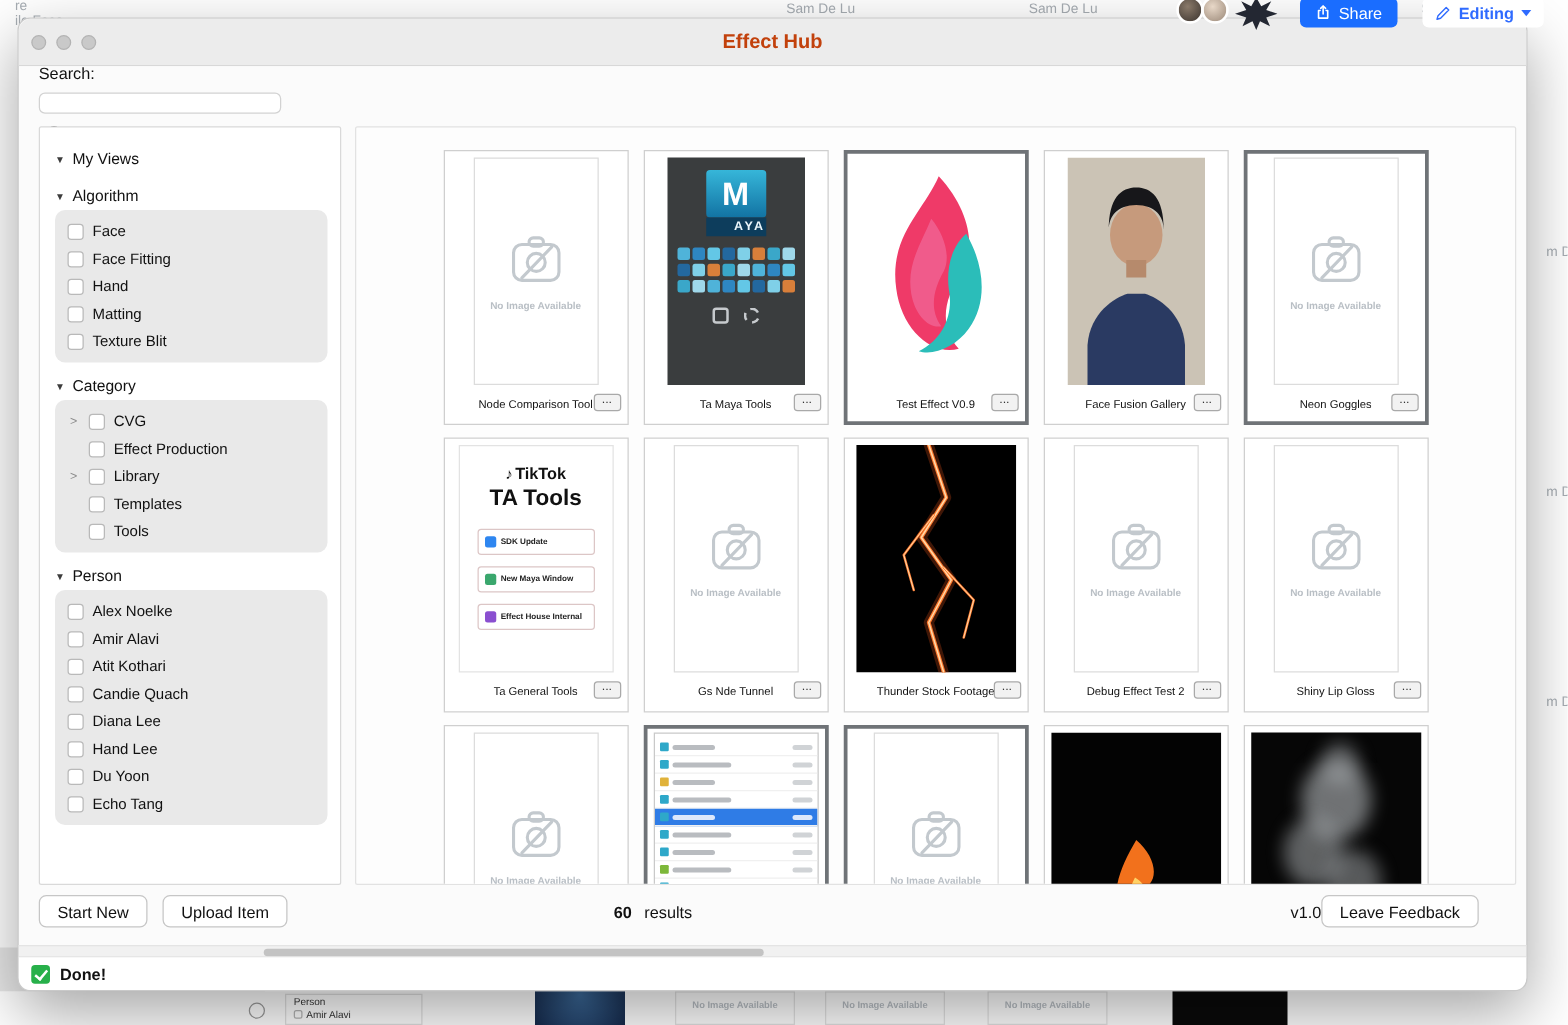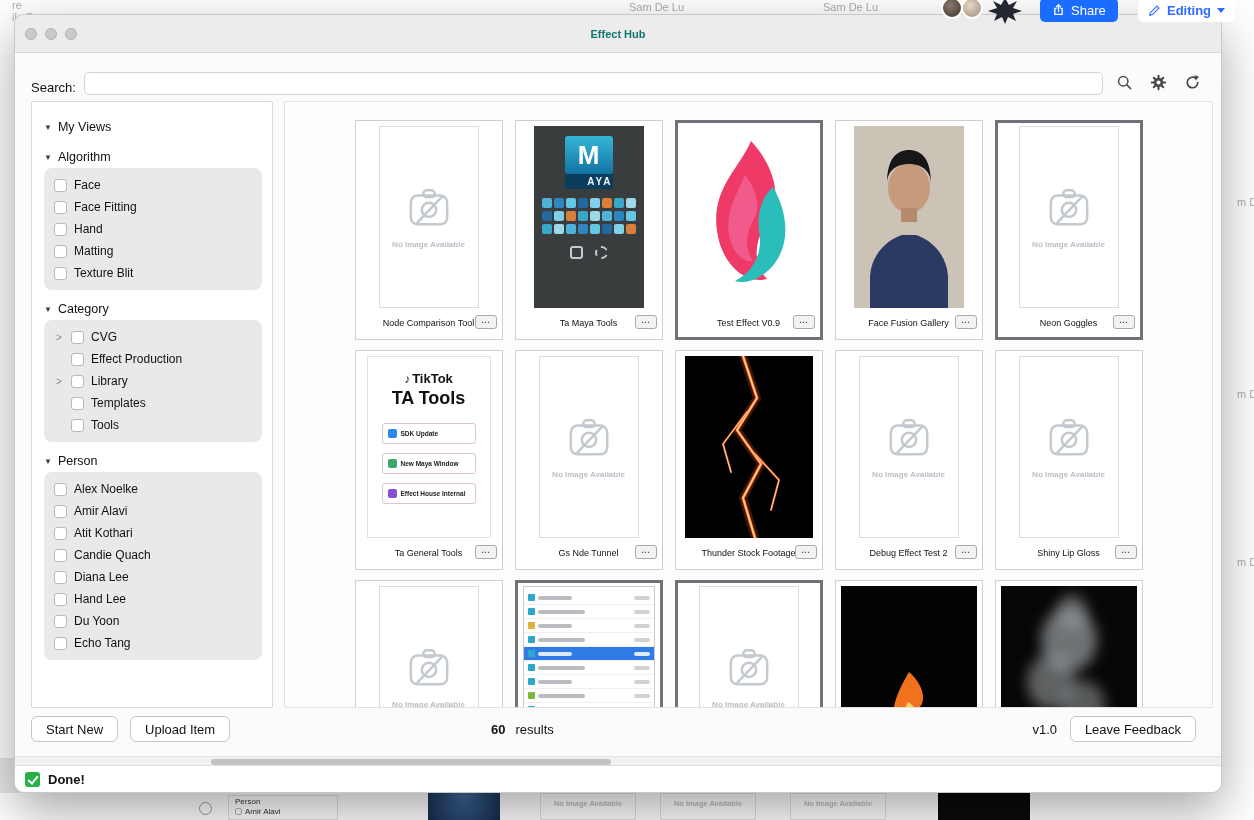--- a/index.html
+++ b/index.html
@@ -48,23 +48,23 @@
   .dialog {
     position:absolute; left:14px; top:14px; width:1208px; height:779px; z-index:2;
     background:#fbfbfb; border:1px solid #c9c9c9; border-radius:10px;
     box-shadow:0 18px 50px rgba(0,0,0,.35);
   }
   .titlebar { position:absolute; top:0; left:0; right:0; height:38px; background:#ececec;
               border-bottom:1px solid #d8d8d8; border-radius:10px 10px 0 0; }
   .traffic { position:absolute; left:10px; top:13px; display:flex; gap:8px; }
   .tl { width:12px; height:12px; border-radius:50%; background:#c9c9c9; border:1px solid #b3b3b3; padding:0; }
   .win-title { position:absolute; inset:0; display:flex; align-items:center; justify-content:center;
-               color:#0f766e; font-weight:bold; font-size:11px; }
-
-  .searchrow { position:absolute; top:48px; left:16px; right:16px; height:32px; display:flex; align-items:flex-end; gap:8px; }
+               color:#c2410c; font-weight:bold; font-size:16px; }
+
+  .searchrow { position:absolute; top:36px; left:16px; right:16px; height:32px; display:flex; align-items:flex-start; gap:8px;flex-direction:column; }
   .search-label { font-size:13px; }
   .search-input { flex:1; height:23px; border:1px solid #d2d2d2; border-radius:5px; background:#fff;
                   padding:0 8px; font-size:13px; outline:none; font-family:inherit; }
   .icon-btn { width:26px; height:26px; border:none; background:transparent; border-radius:6px;
               display:flex; align-items:center; justify-content:center; padding:0; }
 
   .content { position:absolute; top:86px; left:16px; right:8px; height:607px; display:flex; gap:11px; }
 
   
   .sidebar { width:242px; background:#fff; border:1px solid #d9d9d9; border-radius:2px;
@@ -133,21 +133,21 @@
               border-radius:3px; background:#f2f2f2; font-size:10px; line-height:4px; color:#333; padding:0 0 4px 0; }
 
   
   .footer { position:absolute; left:16px; right:16px; top:699px; height:30px; display:flex; align-items:center; }
   .btn { height:26px; border:1px solid #c6c6c6; border-radius:6px; background:#fff; font-size:13px;
          color:#111; padding:0 14px; font-family:inherit; }
   #btn-upload { margin-left:12px; }
   .results { position:absolute; left:460px; font-size:13px; display:flex; gap:10px; }
   .results .count { font-weight:bold; }
   .version { position:absolute; right:148px; font-size:13px; }
-  #btn-feedback { position:absolute; right:9px; }
+  #btn-feedback { position:absolute; right:22px; }
 
   .hscroll { position:absolute; left:0; right:0; top:741px; height:10px; background:#f1f1f1; border-top:1px solid #e4e4e4; }
   .hthumb { position:absolute; left:196px; top:2px; width:400px; height:6px; border-radius:3px; background:#c3c3c3; }
 
   .statusbar { position:absolute; left:0; right:0; bottom:0; height:27px; background:#fff; border-top:1px solid #ddd;
                border-radius:0 0 10px 10px; display:flex; align-items:center; gap:8px; padding-left:10px; }
   .done-check { width:15px; height:15px; background:#27b04a; border-radius:3px; position:relative; flex:none; }
   .done-check::after { content:""; position:absolute; left:4.5px; top:2px; width:4px; height:8px;
                        border:solid #fff; border-width:0 2px 2px 0; transform:rotate(40deg); }
   .done-text { font-weight:bold; font-size:13px; }

